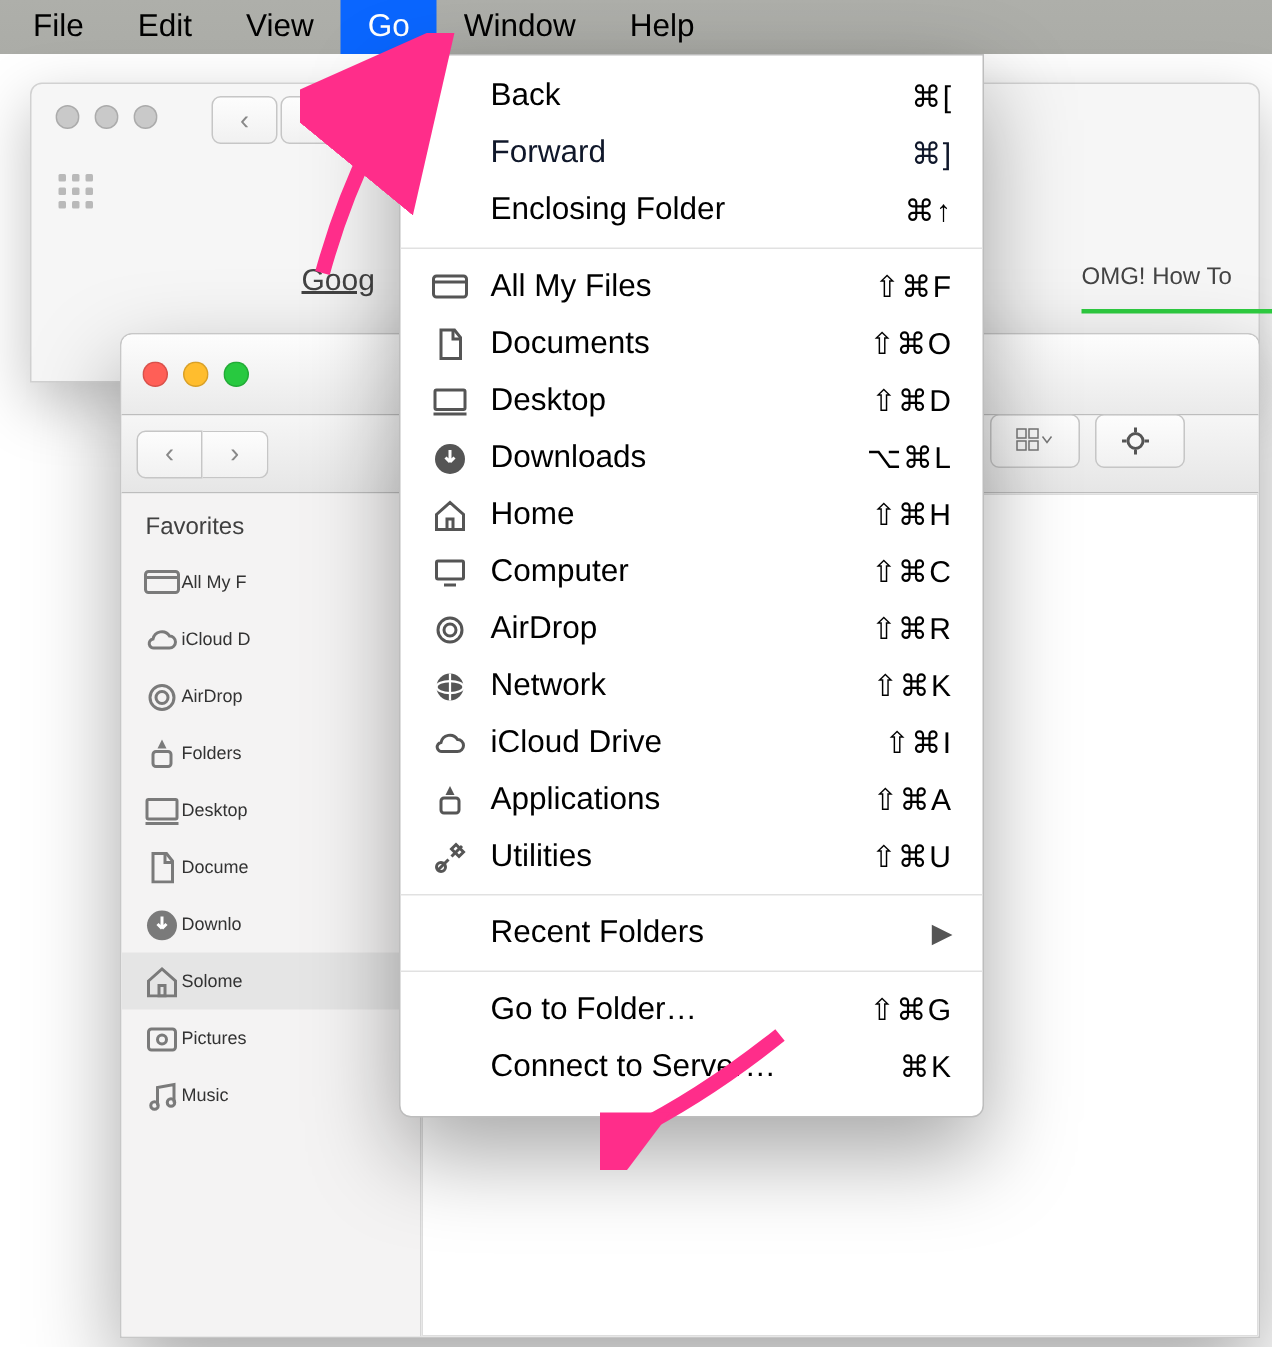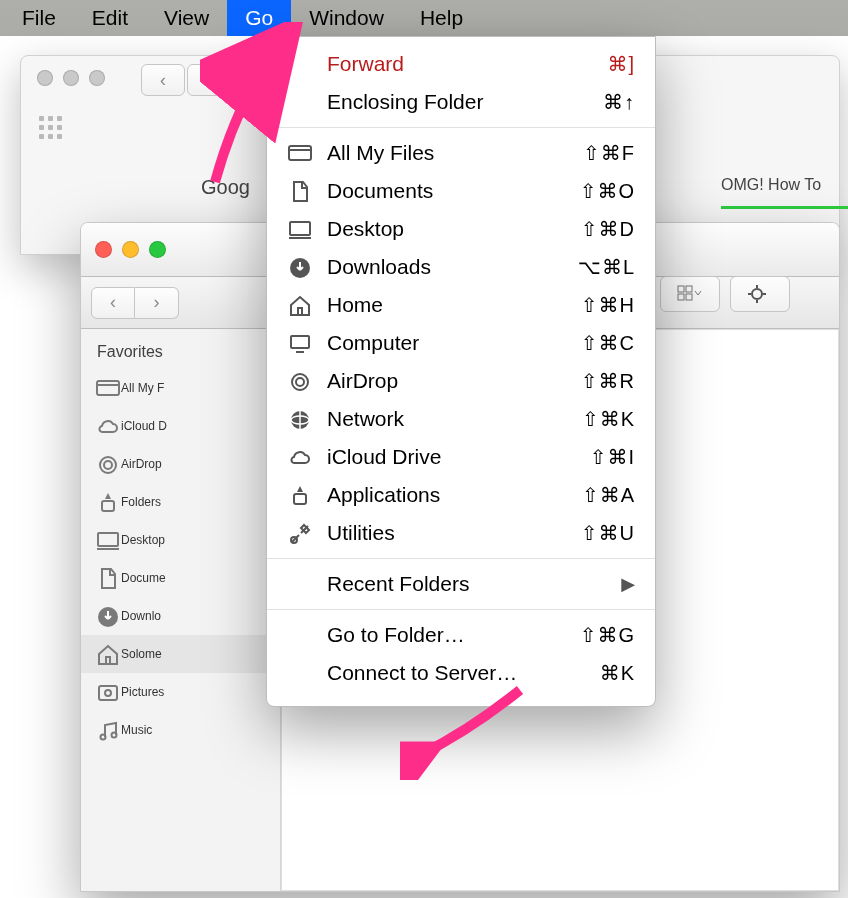--- a/index.html
+++ b/index.html
@@ -65,21 +65,21 @@
     font-size:18px; color:#888;
   }
   .browser-dots {
     position:absolute; top:60px; left:18px;
     display:grid; grid-template-columns: repeat(3,5px); grid-auto-rows:5px;
     gap:4px;
   }
   .browser-dots span{width:5px;height:5px;background:#b9b9b9;border-radius:1px;display:block;}
   .browser-tab {
     position:absolute; top:120px; left:180px;
-    font-size:20px; color:#444;
+    font-size:20px; color:#444;text-decoration:underline;
   }
   .browser-tab-right {
     position:absolute; top:120px; left:700px;
     font-size:16px; color:#444;
     white-space:nowrap;
   }
   .green-line {
     position:absolute; top:150px; left:700px; width:140px; height:3px; background:#2ecc40;
   }
 
@@ -154,21 +154,21 @@
     padding:8px 0 14px;
     font-size:21px;
     z-index:40;
   }
   .go-row {
     display:flex; align-items:center;
     padding:4px 20px 4px 20px;
     height:38px;
     gap:14px;
   }
-  .go-row.disabled{color:#b91c1c;}
+  .go-row.disabled{color:#0f172a;}
   .go-ico{width:26px;display:flex;align-items:center;justify-content:center;color:#555;}
   .go-row.disabled .go-ico{color:#cecece;}
   .go-label{flex:1;}
   .go-short{font-size:20px;letter-spacing:1px;white-space:nowrap;}
   .go-sep{height:1px;background:#e1e1e1;margin:6px 0;}
   .go-sub{margin-left:auto;font-size:18px;color:#555;}
 
   
   .arrow {
     position:absolute; z-index:60;
@@ -394,20 +394,25 @@
           <line x1="10" y1="1" x2="10" y2="4"></line>
           <line x1="10" y1="16" x2="10" y2="19"></line>
           <line x1="1" y1="10" x2="4" y2="10"></line>
           <line x1="16" y1="10" x2="19" y2="10"></line>
         </g>
       </svg>
   </div>
 </div>
 
 <div class="go-menu" id="go-menu">
+    <div class="go-row">
+      <span class="go-ico"></span>
+      <span class="go-label">Back</span>
+      <span class="go-short">⌘[</span>
+    </div>
     <div class="go-row disabled">
       <span class="go-ico"></span>
       <span class="go-label">Forward</span>
       <span class="go-short">⌘]</span>
     </div>
     <div class="go-row">
       <span class="go-ico"></span>
       <span class="go-label">Enclosing Folder</span>
       <span class="go-short">⌘↑</span>
     </div>

